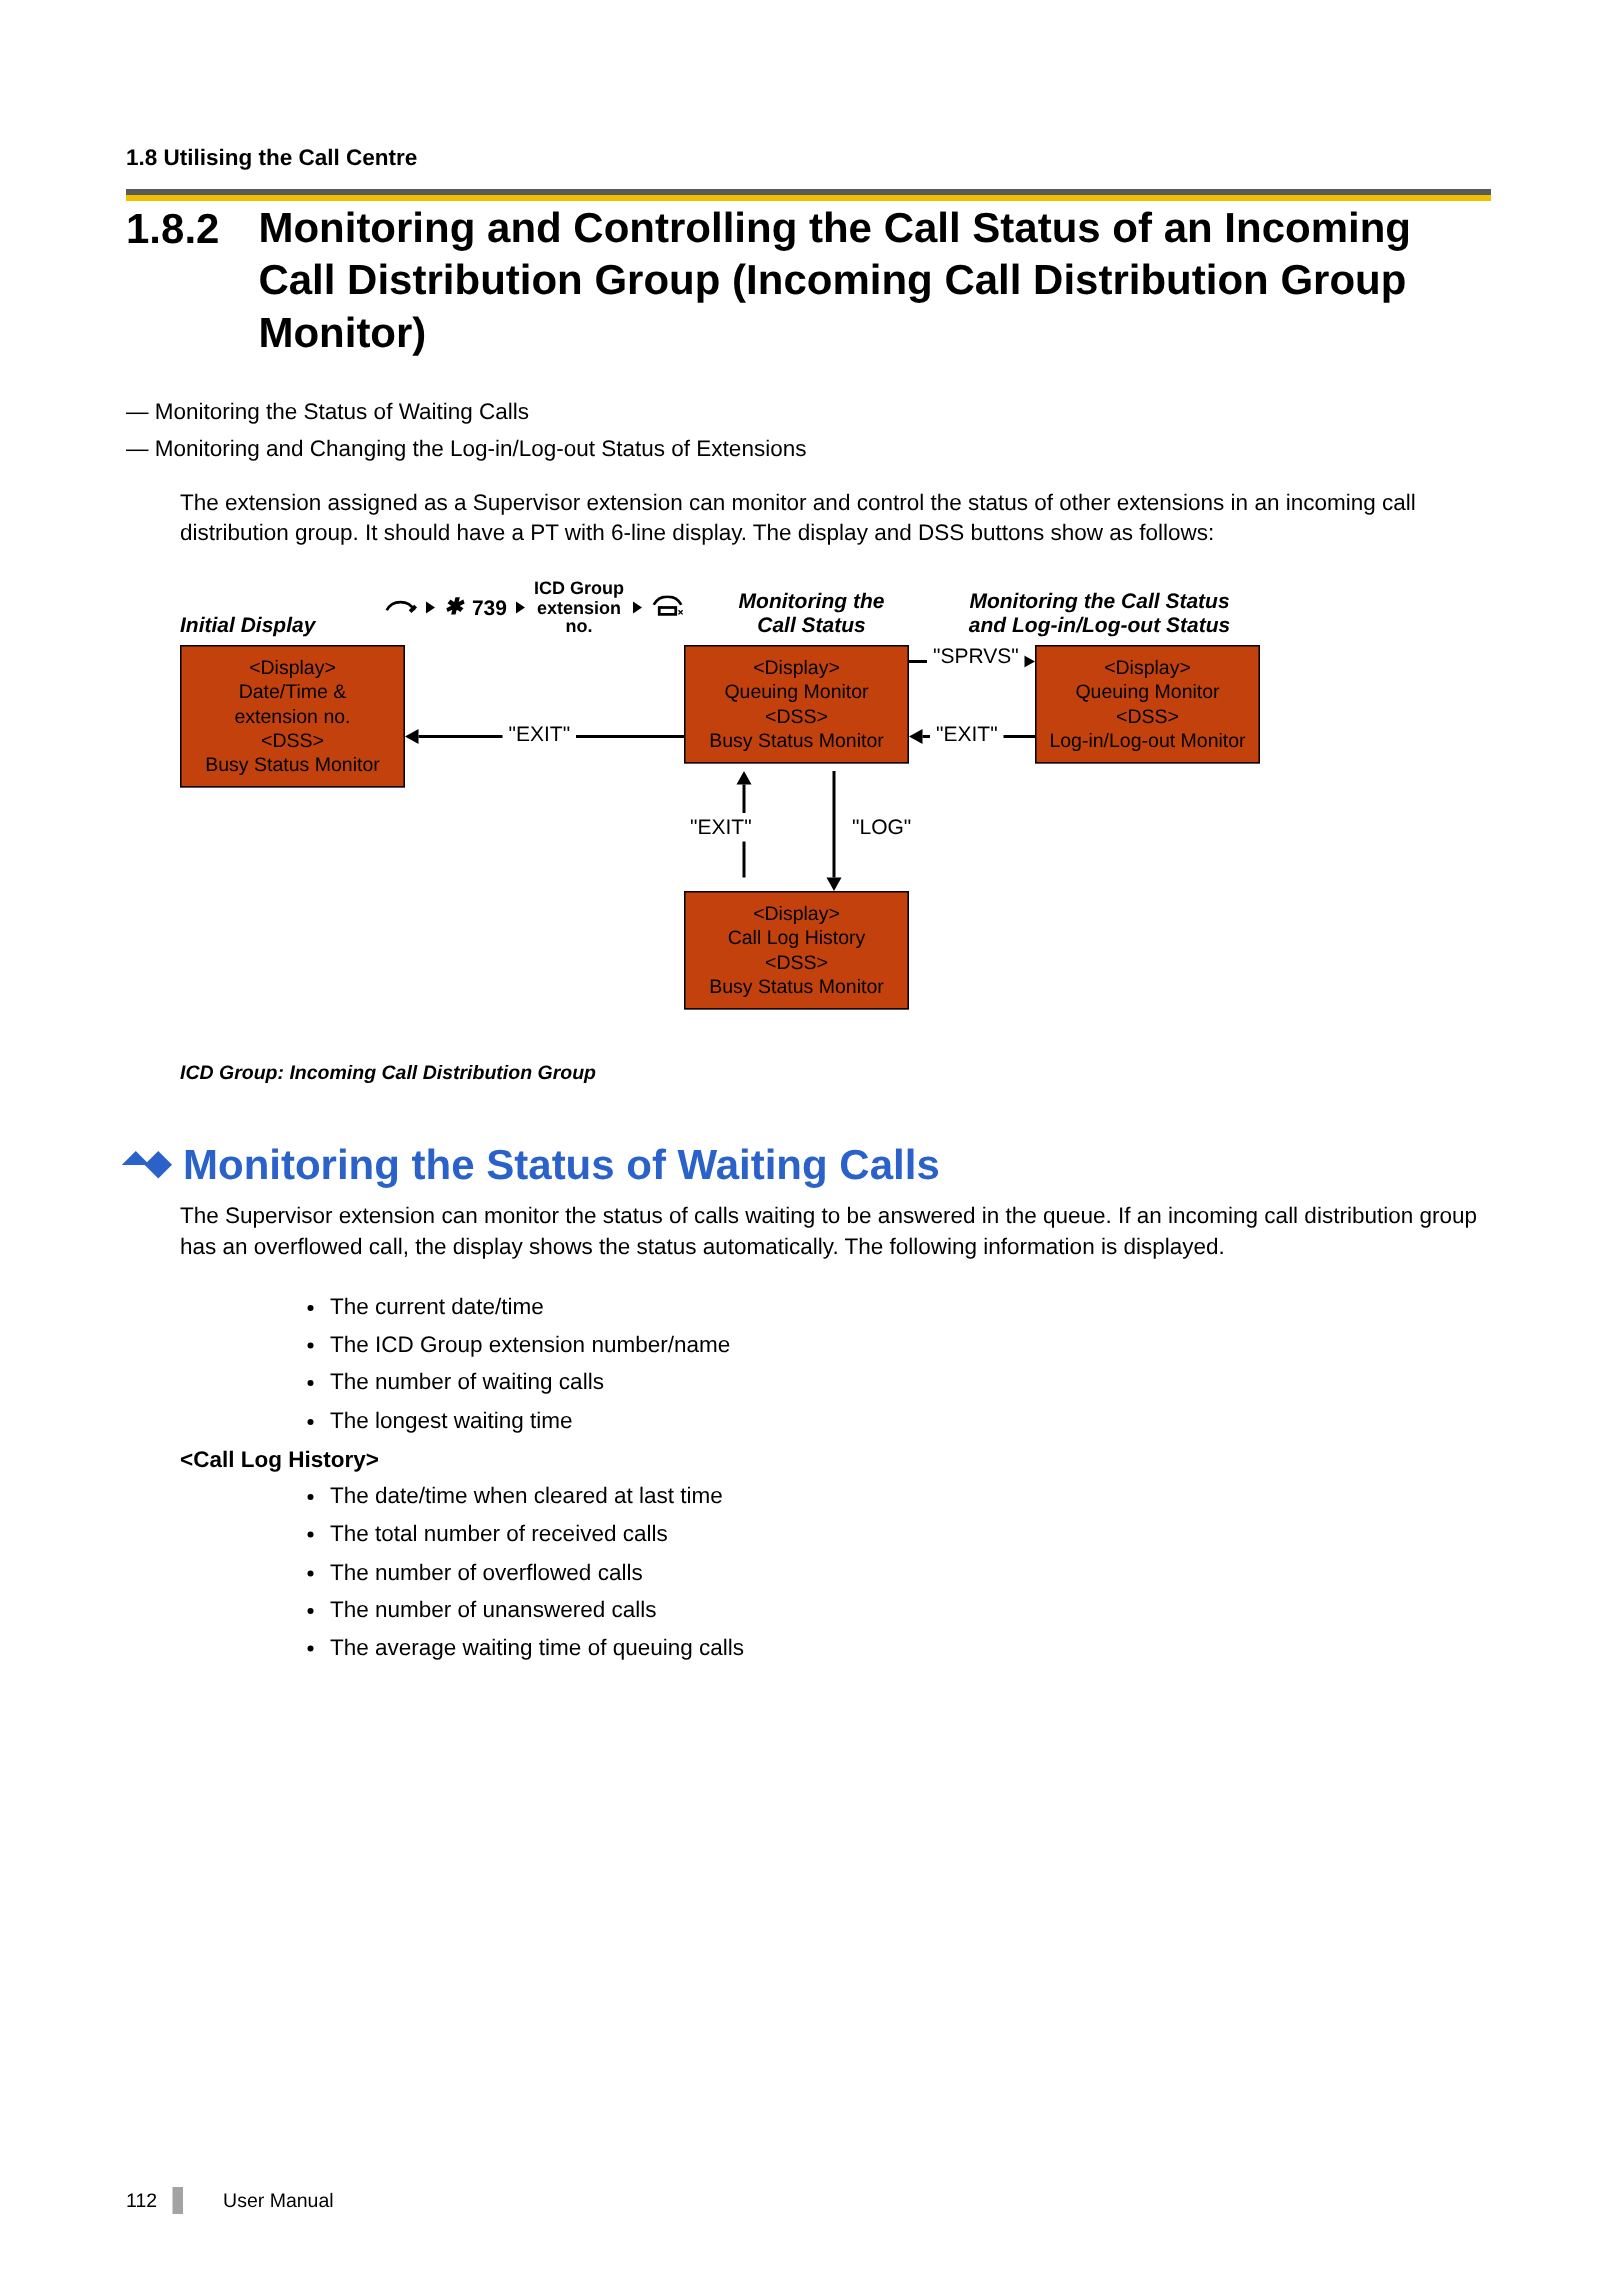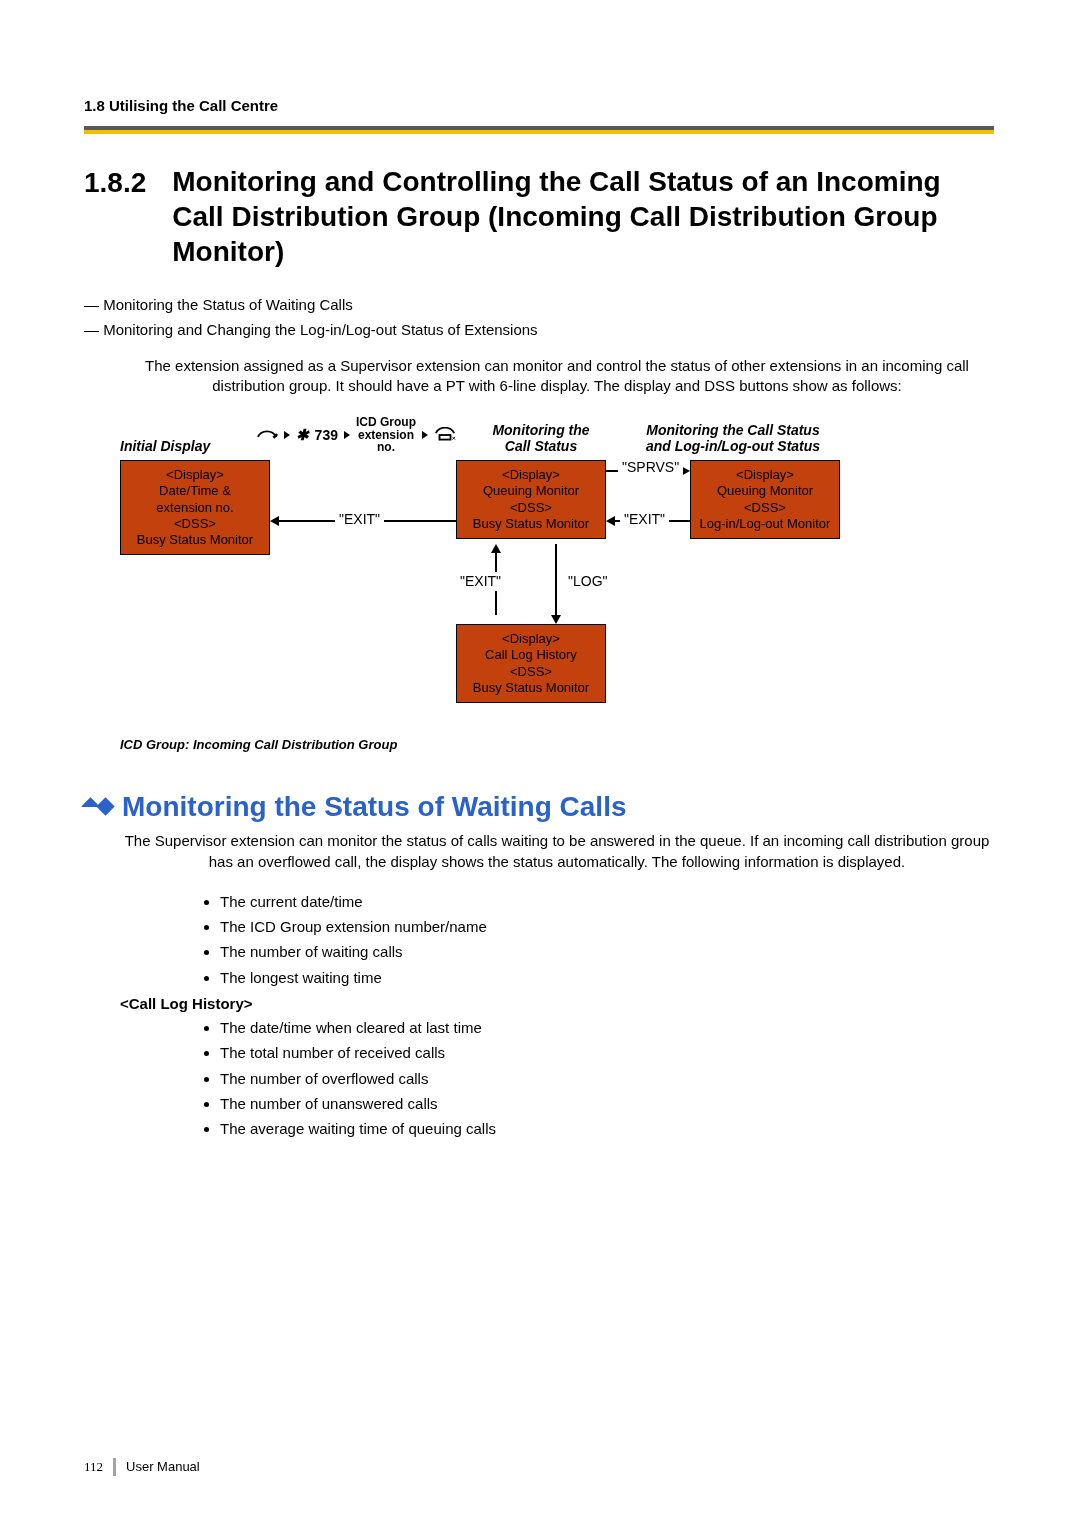--- a/index.html
+++ b/index.html
@@ -26,29 +26,28 @@
   }
   .hr-rule {
     height: 4px;
     width: 100%;
   }
   .hr-grey { background: #5a5a5a; }
   .hr-yellow { background: #f0c000; }
   .h1-row {
     display: flex;
     gap: 26px;
-    margin-top: 30px;
     margin-bottom: 26px;
   }
   .h1-num  { font-size: 28px; font-weight: bold; white-space: nowrap; }
   .h1-text { font-size: 28px; font-weight: bold; line-height: 1.25; }
   .indent  { margin-left: 36px; }
   .bullets { margin: 0 0 16px 0; }
   .bullets div { margin-bottom: 4px; }
-  .para { margin-bottom: 20px; text-align: center; }
+  .para { margin-bottom: 20px; }
 
   
   .diagram-wrap {
     margin: 0 0 30px 36px;
     width: 720px;
   }
   .d-titles {
     display: flex;
     align-items: flex-end;
     font-weight: bold;
@@ -113,21 +112,21 @@
   }
   .list li { margin-bottom: 5px; }
   .footer {
     position: absolute;
     left: 84px;
     bottom: 52px;
     font-size: 13px;
     display: flex;
     align-items: center;
   }
-  .footer .pnum { padding-right: 10px; border-right: 3px solid #a3a3a3; margin-right:10px;font-family:Liberation Serif, serif; }
+  .footer .pnum { padding-right: 10px; border-right: 7px solid #a3a3a3; margin-right:27px; }
 </style>
 </head>
 <body>
 
 <div class="page">
 
   <div class="topbar">
     <span class="header-label">1.8 Utilising the Call Centre</span>
   </div>
   <div class="hr-rule hr-grey"></div>

